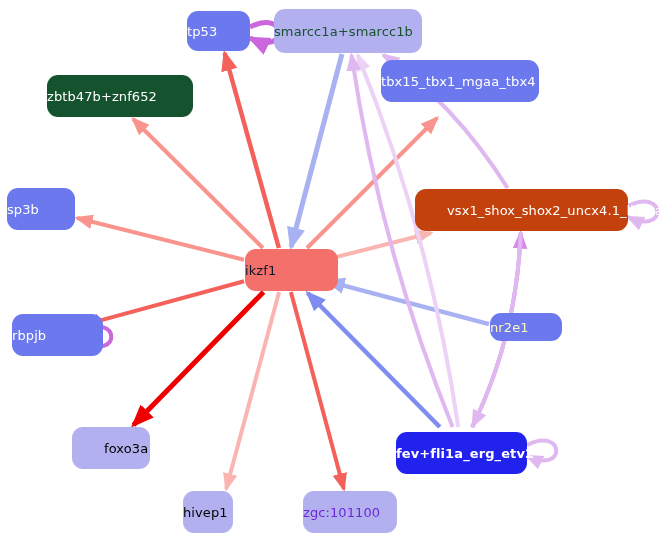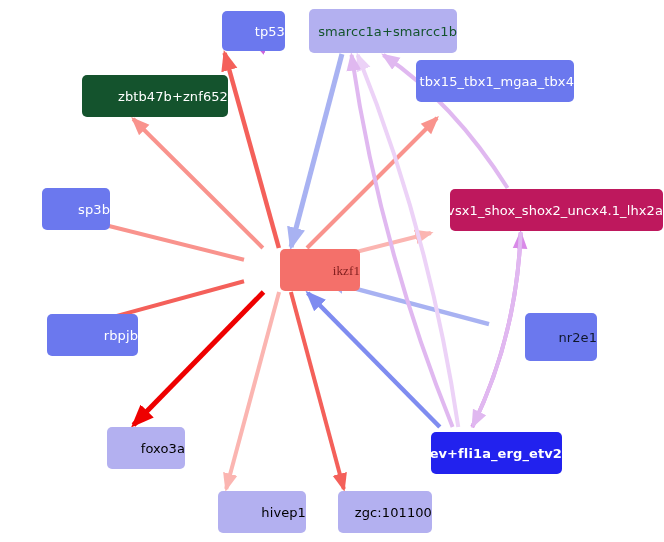--- a/index.html
+++ b/index.html
@@ -22,28 +22,27 @@
     left: 0;
     top: 0;
     width: 664px;
     height: 542px;
   }
   .node {
     position: absolute;
     box-sizing: border-box;
     display: flex;
     align-items: center;
-    justify-content: flex-end;
-    border-radius: 5px;
+    justify-content: flex-start;
+    border-radius: 11px;
     font-size: 13px;
     line-height: 1;
     white-space: nowrap;
     letter-spacing: 0.1px;
     z-index: 5;
-    margin-left: 35px;
   }
   .node-label {
     pointer-events: none;
   }
 </style>
 </head>
 <body>
 
 <div id="graph-canvas">
 
@@ -111,42 +110,42 @@
       </div>
       <div class="node" style="left: 274px; top: 9px; width: 148px; height: 44px; background: rgb(179, 176, 240); color: #14532d;">
         <span class="node-label">smarcc1a+smarcc1b</span>
       </div>
       <div class="node" style="left: 47px; top: 75px; width: 146px; height: 42px; background: #14532d; color: rgb(255, 255, 255);">
         <span class="node-label">zbtb47b+znf652</span>
       </div>
       <div class="node" style="left: 381px; top: 60px; width: 158px; height: 42px; background: rgb(107, 120, 238); color: rgb(255, 255, 255);">
         <span class="node-label">tbx15_tbx1_mgaa_tbx4</span>
       </div>
-      <div class="node" style="left: 415px; top: 189px; width: 213px; height: 42px; background: #be185d; color: rgb(255, 255, 255);">
+      <div class="node" style="left: 415px; top: 189px; width: 213px; height: 42px; background: #c2410c; color: rgb(255, 255, 255); padding-left: 32px;">
         <span class="node-label">vsx1_shox_shox2_uncx4.1_lhx2a</span>
       </div>
-      <div class="node" style="left: 7px; top: 188px; width: 68px; height: 42px; background: rgb(107, 120, 238); color: rgb(255, 255, 255); padding-left: 36px;">
+      <div class="node" style="left: 7px; top: 188px; width: 68px; height: 42px; background: rgb(107, 120, 238); color: rgb(255, 255, 255);">
         <span class="node-label">sp3b</span>
       </div>
-      <div class="node" style="left: 245px; top: 249px; width: 80px; height: 42px; background: rgb(244, 112, 106); color: #7f1d1d; font-family: Liberation Serif, serif;">
+      <div class="node" style="left: 245px; top: 249px; width: 93px; height: 42px; background: rgb(244, 112, 106); color: #0f172a;">
         <span class="node-label">ikzf1</span>
       </div>
       <div class="node" style="left: 12px; top: 314px; width: 91px; height: 42px; background: rgb(107, 120, 238); color: rgb(255, 255, 255);">
         <span class="node-label">rbpjb</span>
       </div>
-      <div class="node" style="left: 490px; top: 313px; width: 72px; height: 48px; background: rgb(107, 120, 238); color: #0f172a;">
+      <div class="node" style="left: 490px; top: 313px; width: 72px; height: 28px; background: rgb(107, 120, 238); color: #fef9c3;">
         <span class="node-label">nr2e1</span>
       </div>
       <div class="node" style="left: 72px; top: 427px; width: 78px; height: 42px; background: rgb(179, 176, 240); color: rgb(0, 0, 0); padding-left: 32px;">
         <span class="node-label">foxo3a</span>
       </div>
       <div class="node" style="left: 396px; top: 432px; width: 131px; height: 42px; background: rgb(34, 34, 238); color: rgb(255, 255, 255); font-weight: bold;">
         <span class="node-label">fev+fli1a_erg_etv2</span>
       </div>
-      <div class="node" style="left: 183px; top: 491px; width: 88px; height: 42px; background: rgb(179, 176, 240); color: rgb(0, 0, 0);">
+      <div class="node" style="left: 183px; top: 491px; width: 50px; height: 42px; background: rgb(179, 176, 240); color: rgb(0, 0, 0);">
         <span class="node-label">hivep1</span>
       </div>
-      <div class="node" style="left: 303px; top: 491px; width: 94px; height: 42px; background: rgb(179, 176, 240); color: #000000;">
+      <div class="node" style="left: 303px; top: 491px; width: 94px; height: 42px; background: rgb(179, 176, 240); color: #6d28d9;">
         <span class="node-label">zgc:101100</span>
       </div>
     </div>
 
 </div>
 
 </body></html>

